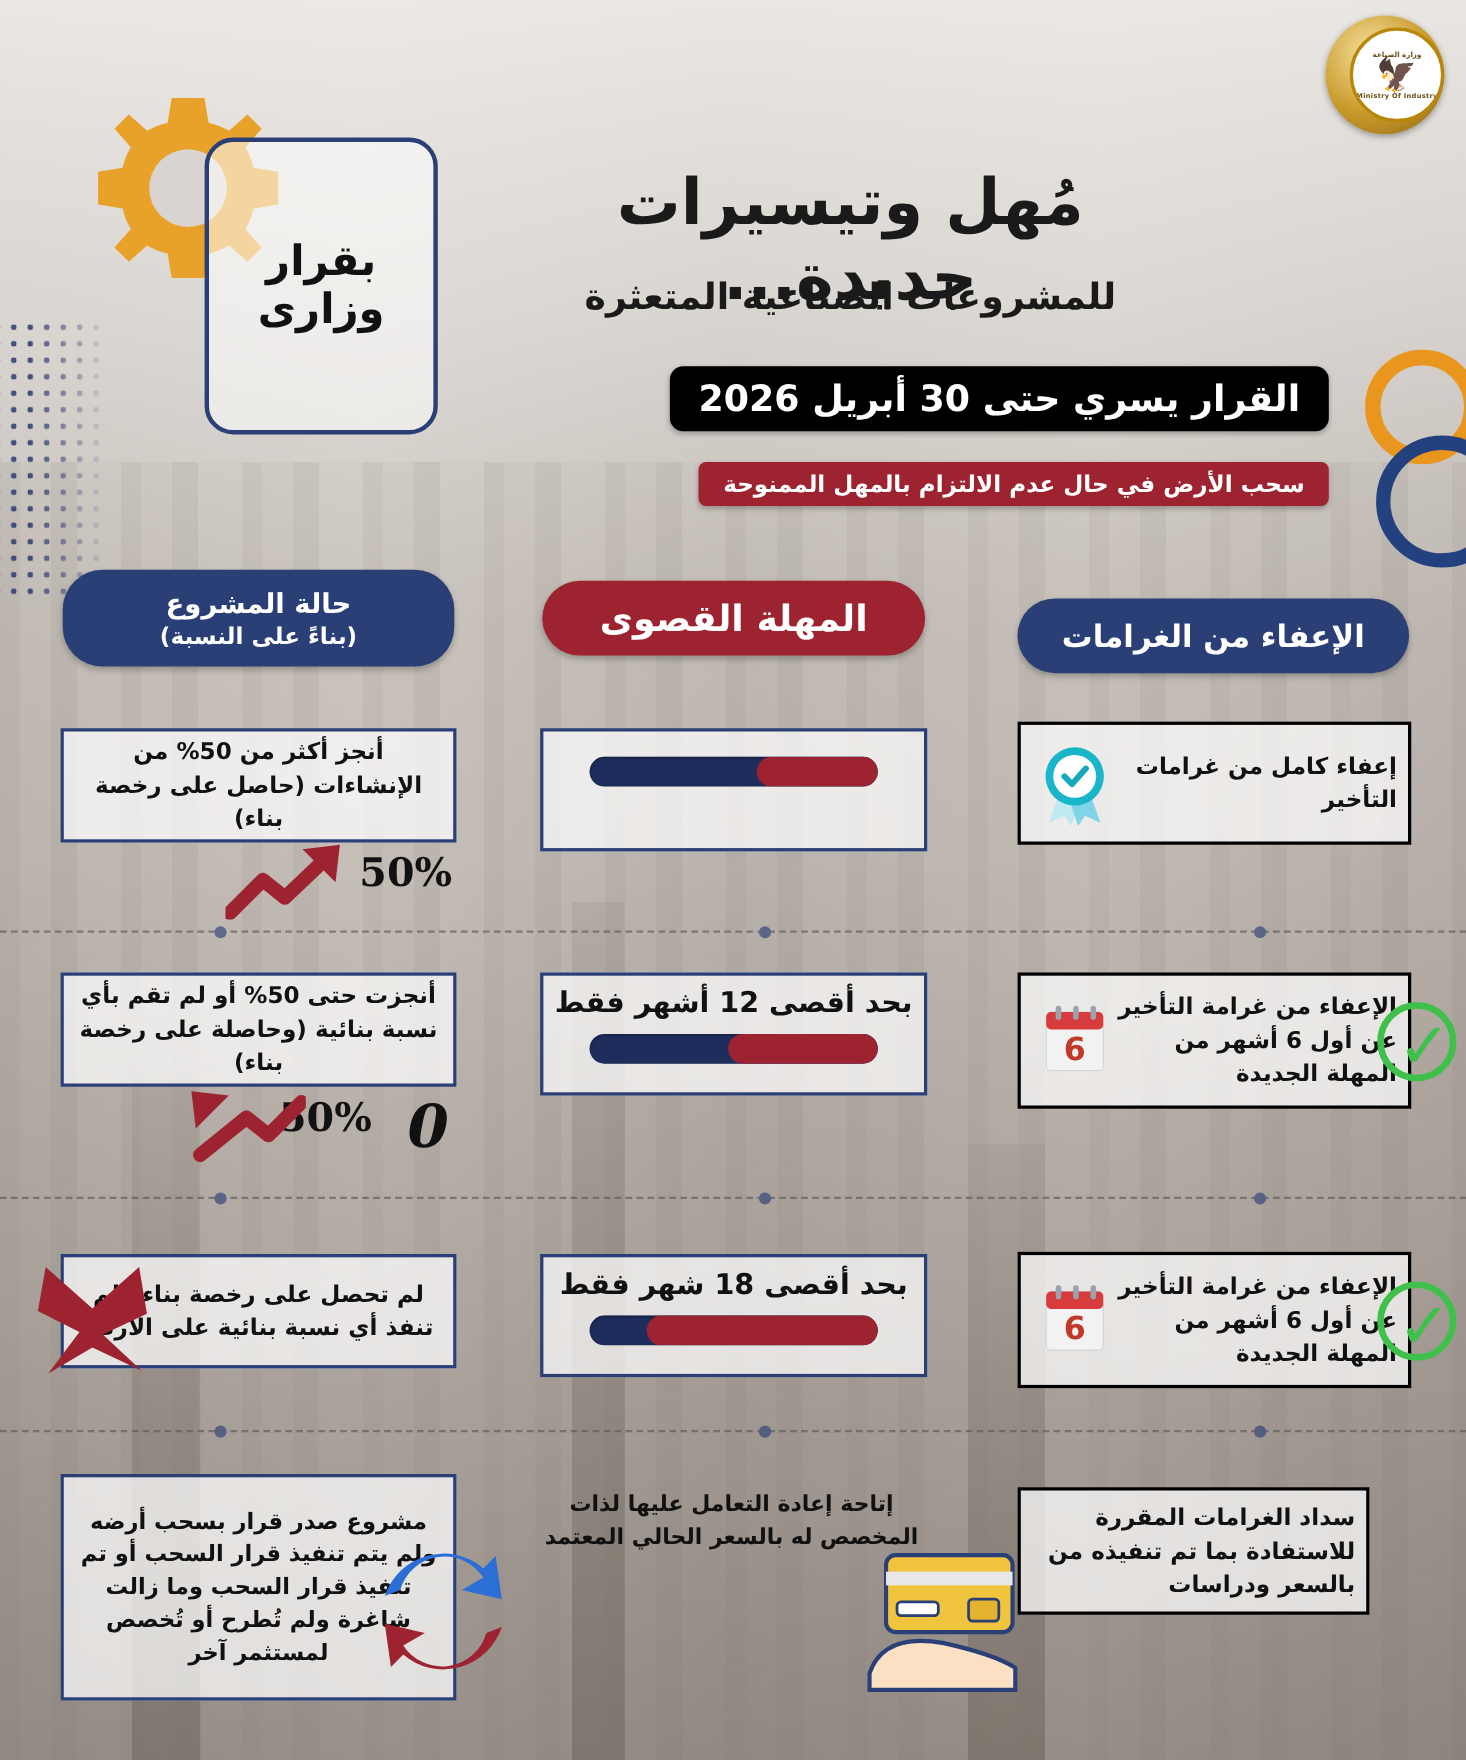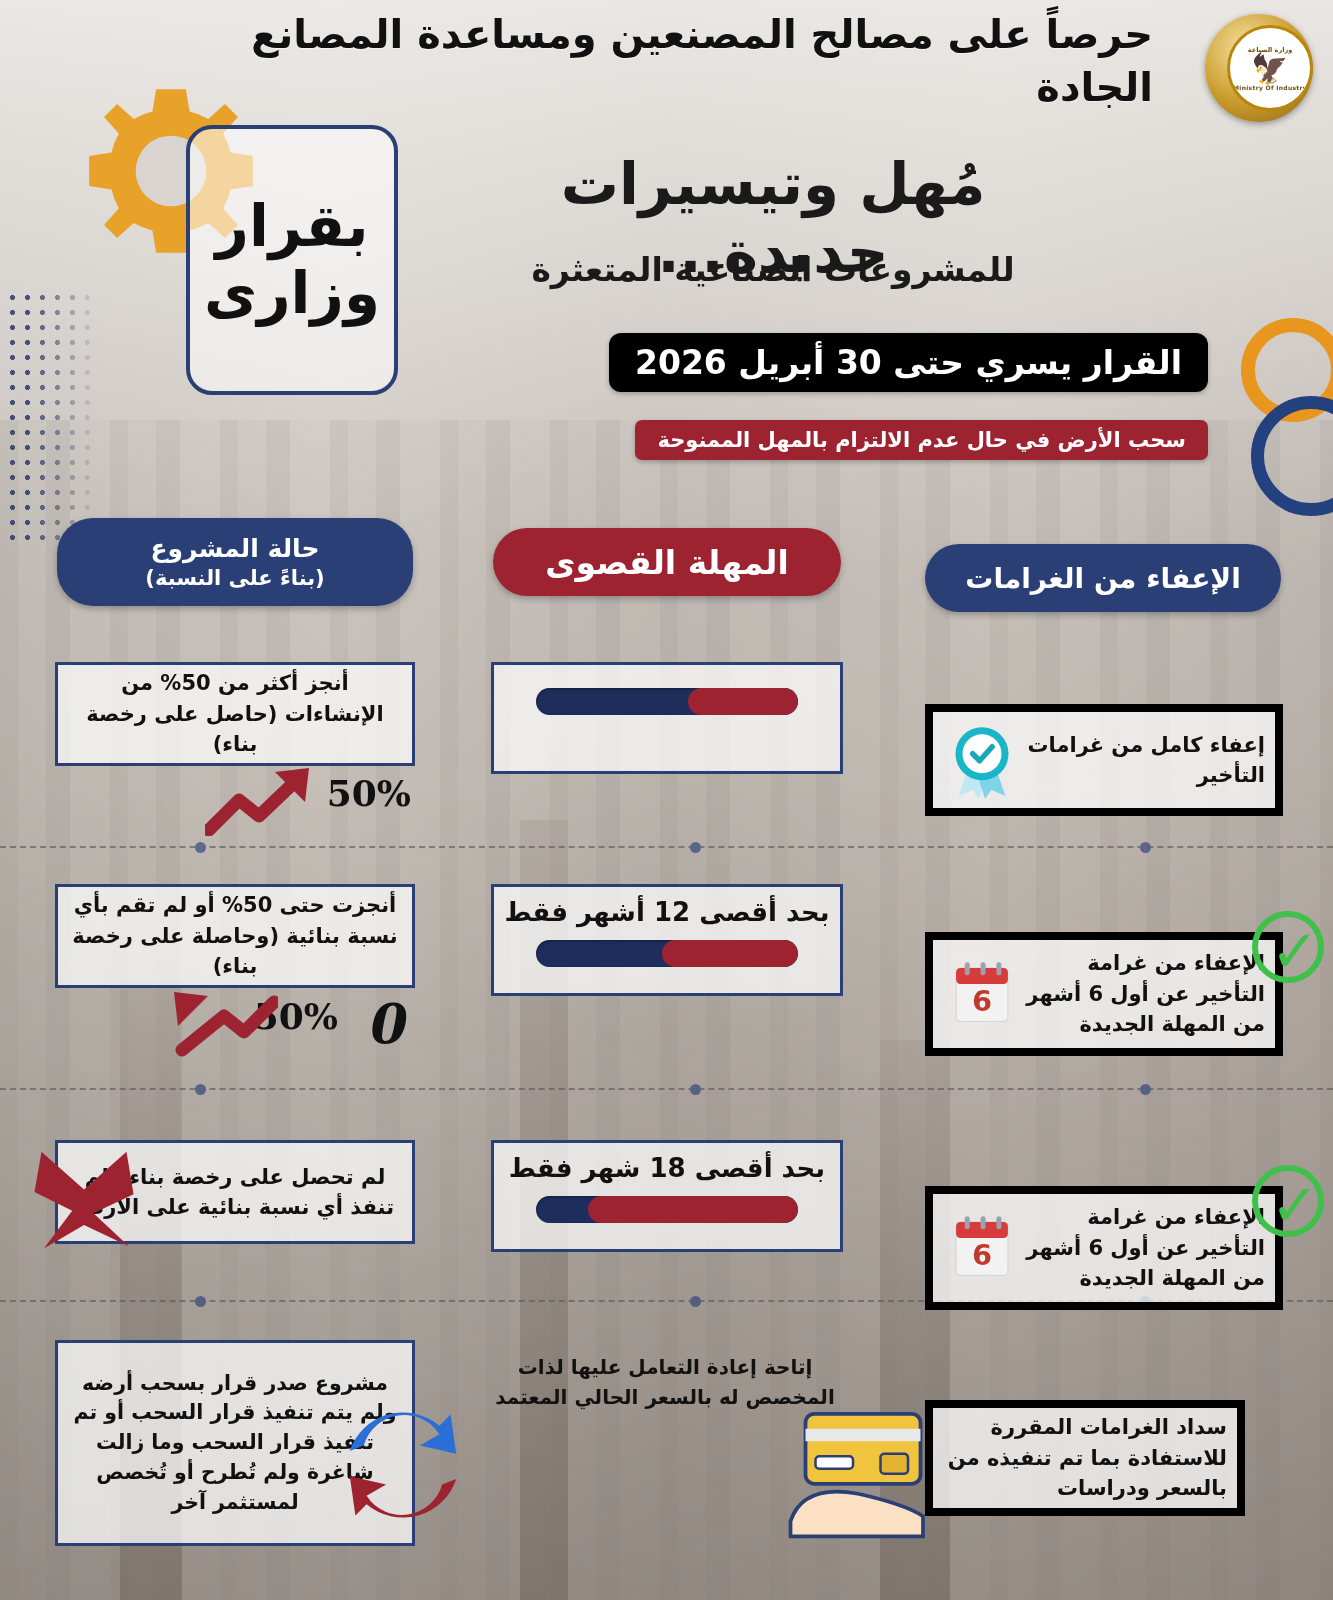--- a/index.html
+++ b/index.html
@@ -119,21 +119,21 @@
   
   .decision-box {
     position:absolute; top:125px; right:935px;
     width:212px; height:270px;
     border:4px solid #2b3f77; border-radius:26px;
     background:rgba(255,255,255,.55);
     display:flex; align-items:center; justify-content:center;
     text-align:center;
   }
   .decision-box span {
-    font-size:58px; font-weight:bold; color:#111; line-height:1.15;
+    font-size:38px; font-weight:bold; color:#111; line-height:1.15;
   }
 
   
   .col-head {
     position:absolute; text-align:center; font-weight:bold; color:#fff;
     border-radius:36px; display:flex; align-items:center; justify-content:center;
     box-shadow:0 3px 6px rgba(0,0,0,.25);
   }
   .ch-status {
     top:518px; right:920px; width:356px; height:88px;
@@ -197,23 +197,23 @@
   .d3 { top:1140px; }
 
   .reuse-text {
     position:absolute; right:492px; top:1352px; width:352px;
     font-size:20px; font-weight:bold; color:#111; text-align:center; line-height:1.5;
   }
 
   
   .ex-card {
     position:absolute; right:50px; width:358px;
-    border:8px solid #000000; background:rgba(255,255,255,.72);
+    border:3px solid #000000; background:rgba(255,255,255,.72);
     display:flex; align-items:center; justify-content:flex-start;
-    padding:8px 10px; text-align:right;margin-top:48px;
+    padding:8px 10px; text-align:right;
   }
   .ex1 { top:656px; height:112px; }
   .ex2 { top:884px; height:124px; }
   .ex3 { top:1138px; height:124px; }
   .ex4 { top:1352px; height:116px; right:88px; width:320px; }
   .ex-card .txt { font-size:21px; font-weight:bold; color:#111; line-height:1.45; flex:1; }
 
   
   .badge-icon { width:78px; height:78px; flex:0 0 78px; }
   .cal-icon { width:78px; height:72px; flex:0 0 78px; position:relative; }
@@ -254,21 +254,20 @@
 <div class="ring ring-blue"></div>
 
 <svg class="gear" viewBox="0 0 100 100">
   <g fill="#e8a22a">
     <path d="M50 6 L58 6 L60 18 A33 33 0 0 1 70 22 L79 14 L86 21 L78 30 A33 33 0 0 1 82 40 L94 42 L94 58 L82 60 A33 33 0 0 1 78 70 L86 79 L79 86 L70 78 A33 33 0 0 1 60 82 L58 94 L42 94 L40 82 A33 33 0 0 1 30 78 L21 86 L14 79 L22 70 A33 33 0 0 1 18 60 L6 58 L6 42 L18 40 A33 33 0 0 1 22 30 L14 21 L21 14 L30 22 A33 33 0 0 1 40 18 L42 6 Z"></path>
   </g>
   <circle cx="50" cy="50" r="19" fill="#d9d4cf"></circle>
 </svg>
 
 <div class="header-text">
-  <div>حرصاً على مصالح المصنعين ومساعدة المصانع الجادة</div>
 </div>
 <div class="title-big">مُهل وتيسيرات جديدة...</div>
 <div class="title-sub">للمشروعات الصناعية المتعثرة</div>
 
 <div class="badge-blue">القرار يسري حتى 30 أبريل 2026</div>
 <div class="badge-red">سحب الأرض في حال عدم الالتزام بالمهل الممنوحة</div>
 
 <div class="emblem">
   <div class="ring-g">
     <div class="inner">

